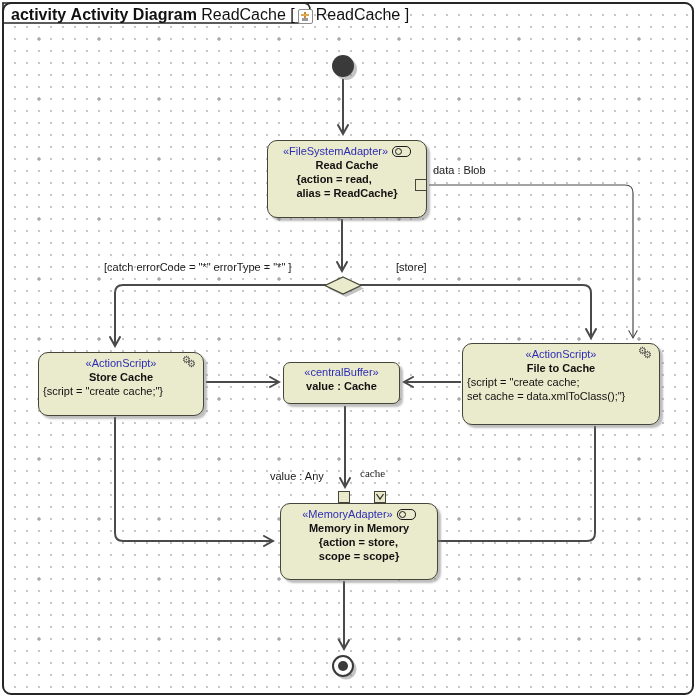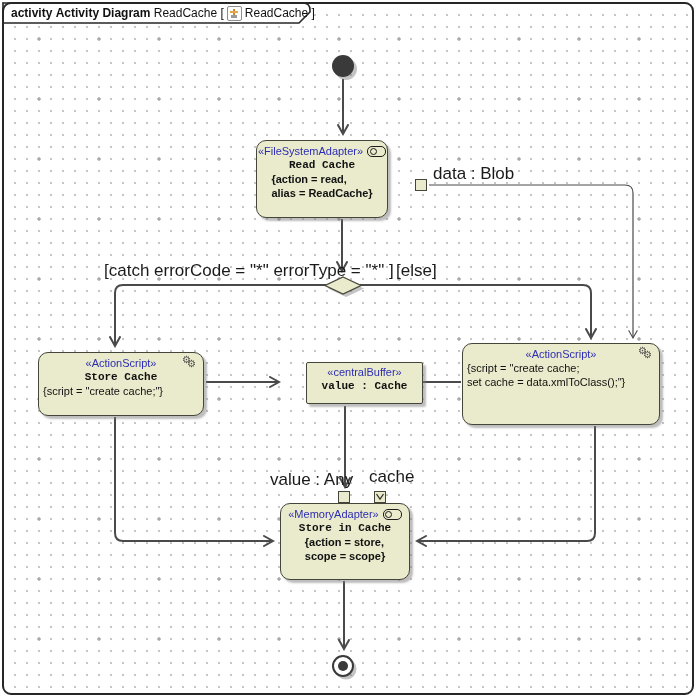--- a/index.html
+++ b/index.html
@@ -11,58 +11,58 @@
       radial-gradient(circle,#c6c6c6 1px, transparent 1.4px);
     background-size:60px 60px,12px 12px;
     background-position:9px 9px,9px 9px;
   }
   #frame-border{
     position:absolute;left:2px;top:2px;width:688px;height:689px;
     border:2px solid #262626;border-radius:9px;pointer-events:none;
   }
   #edge-layer{position:absolute;left:0;top:0;width:696px;height:697px;}
   .tab-title{
-    position:absolute;left:11px;top:6px;font-size:12px;color:#111;white-space:pre;
-    display:flex;align-items:flex-start;
+    position:absolute;left:11px;top:6px;font-size:16px;color:#111;white-space:pre;
+    display:flex;align-items:flex-end;
   }
   .tab-title .bold{font-weight:bold;}
   .diag-icon{
     display:inline-block;width:13px;height:13px;border:1px solid #8d8d8d;background:#fdfdfd;
     margin:0 3px;position:relative;border-radius:2px;
   }
   .diag-icon .g1{position:absolute;left:5px;top:2px;width:2px;height:8px;background:#c8882c;}
   .diag-icon .g2{position:absolute;left:2px;top:4px;width:8px;height:2px;background:#e0a84e;}
   .diag-icon .g3{position:absolute;left:3px;top:8px;width:6px;height:3px;background:#9a9a9a;}
   .node{
     position:absolute;background:#EAEACC;border:1.5px solid #45453A;border-radius:10px;
     box-shadow:3px 3px 2px rgba(125,125,125,0.5);
     font-size:11px;color:#111;text-align:center;line-height:14px;box-sizing:border-box;
     padding-top:3px;
   }
   .node .stereo{color:#2D2DB4;display:flex;justify-content:center;align-items:center;gap:4px;}
-  .node .name{font-weight:bold;font-family:Liberation Mono, monospace;}
+  .node .name{font-weight:bold;}
   .node .body{display:inline-block;text-align:left;font-weight:bold;}
   .node .body-left{display:block;text-align:left;padding-left:4px;}
-  .buffer{border-radius:2px;padding-top:2px;margin-left:23px;}
+  .buffer{border-radius:7px;padding-top:2px;}
   .gears{position:absolute;right:5px;top:2px;width:16px;height:14px;color:#4f4f4f;}
   .gears span{position:absolute;font-size:10px;line-height:10px;}
   .gears .gA{left:0;top:0;}
   .gears .gB{left:5px;top:4px;}
   .adapter-icon{
     display:inline-block;width:17px;height:9px;border:1.2px solid #1c1c1c;border-radius:5px;
     position:relative;background:#EAEACC;vertical-align:middle;
   }
   .adapter-icon .knob{
     position:absolute;left:1.5px;top:1px;width:5px;height:5px;border:1.2px solid #1c1c1c;border-radius:50%;
   }
   .pin{
     position:absolute;width:12px;height:12px;background:#EAEACC;border:1.3px solid #45453A;
     box-sizing:border-box;
   }
-  .edge-label{position:absolute;font-size:17px;color:#1a1a1a;white-space:pre;}
+  .edge-label{position:absolute;font-size:11px;color:#1a1a1a;white-space:pre;}
 </style>
 </head>
 <body>
 
 <div id="canvas">
 
   <svg id="edge-layer" width="696" height="697" viewBox="0 0 696 697">
     <defs>
       <marker id="ah" viewBox="0 0 12 12" refX="10" refY="6" markerWidth="12" markerHeight="12" orient="auto" markerUnits="userSpaceOnUse">
         <path d="M1,1 L10,6 L1,11" fill="none" stroke="#4A4A4A" stroke-width="2" stroke-linecap="round"></path>
@@ -106,39 +106,39 @@
   <div class="tab-title">
     <span class="bold">activity</span><span> </span>
     <span class="bold">Activity Diagram</span><span> </span>
     <span>ReadCache</span><span> </span>
     <span>[</span>
     <span class="diag-icon"><span class="g1"></span><span class="g2"></span><span class="g3"></span></span>
     <span>ReadCache</span><span> </span>
     <span>]</span>
   </div>
 
-  <div class="node" style="left:256px;top:140px;width:132px;height:78px;">
+  <div class="node" style="left:267px;top:140px;width:160px;height:78px;">
     <div class="stereo">
       <span>«FileSystemAdapter»</span>
       <span class="adapter-icon">
           <span class="knob"></span>
         </span>
     </div>
     <div class="name">Read Cache</div>
     <div class="body">
       <div>{action = read,</div>
       <div>alias = ReadCache}</div>
     </div>
   </div>
 
   <div class="pin" style="left:415px;top:179px;"></div>
   <div class="edge-label" style="left:433px;top:164px;">data : Blob</div>
 
   <div class="edge-label" style="left:104px;top:261px;">[catch errorCode = "*" errorType = "*" ]</div>
-  <div class="edge-label" style="left:396px;top:261px;">[else]</div>
+  <div class="edge-label" style="left:396px;top:261px;">[store]</div>
 
   <div class="node" style="left:38px;top:352px;width:166px;height:64px;">
     <div class="gears">
       <span class="gA">⚙</span>
       <span class="gB">⚙</span>
     </div>
     <div class="stereo">
       <span>«ActionScript»</span>
     </div>
     <div class="name">Store Cache</div>
@@ -153,42 +153,43 @@
   </div>
 
   <div class="node" style="left:462px;top:343px;width:198px;height:82px;">
     <div class="gears">
       <span class="gA">⚙</span>
       <span class="gB">⚙</span>
     </div>
     <div class="stereo">
       <span>«ActionScript»</span>
     </div>
+    <div class="name">File to Cache</div>
     <div class="body-left">{script = "create cache;</div>
     <div class="body-left">set cache = data.xmlToClass();"}</div>
   </div>
 
   <div class="edge-label" style="left:270px;top:470px;">value : Any</div>
-  <div class="edge-label" style="left:369px;top:467px;">cache</div>
+  <div class="edge-label" style="left:360px;top:467px;font-family:Liberation Serif, serif;">cache</div>
 
   <div class="pin" style="left:338px;top:491px;"></div>
   <div class="pin" style="left:374px;top:491px;">
     <svg width="10" height="8" viewBox="0 0 10 8" style="position:absolute;left:0;top:1px;">
       <path d="M1.5,1 L5,6 L8.5,1" fill="none" stroke="#33332a" stroke-width="1.3"></path>
     </svg>
   </div>
 
-  <div class="node" style="left:280px;top:503px;width:130px;height:77px;">
+  <div class="node" style="left:280px;top:503px;width:158px;height:77px;">
     <div class="stereo">
       <span>«MemoryAdapter»</span>
       <span class="adapter-icon">
           <span class="knob"></span>
         </span>
     </div>
-    <div class="name">Store in Cache</div>
+    <div class="name">Memory in Memory</div>
     <div class="body">
       <div>{action = store,</div>
       <div>scope = scope}</div>
     </div>
   </div>
 
   <div id="frame-border"></div>
 </div>
 
 </body></html>

